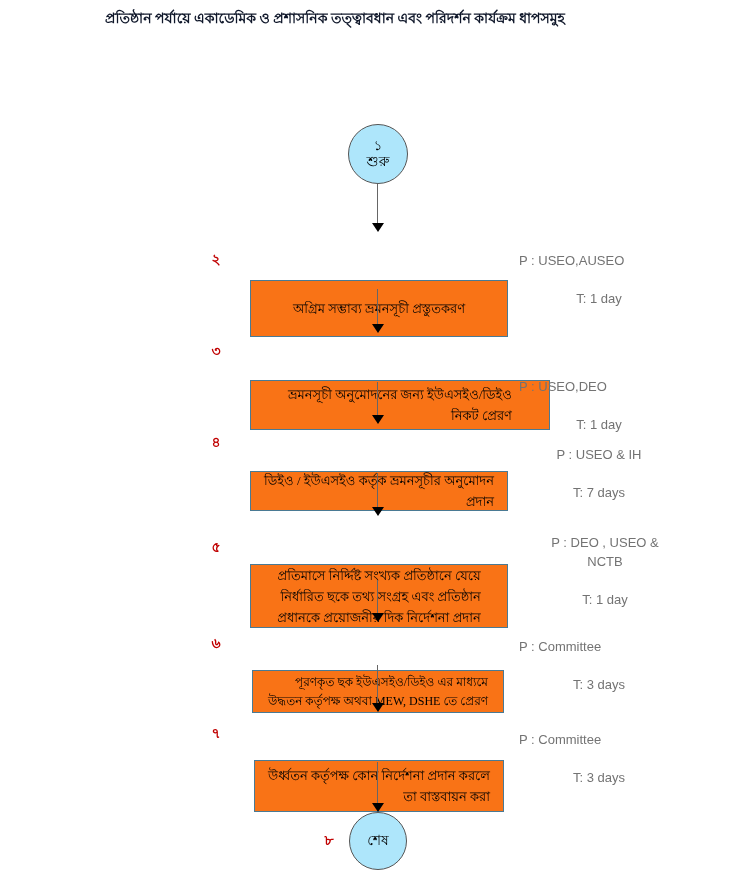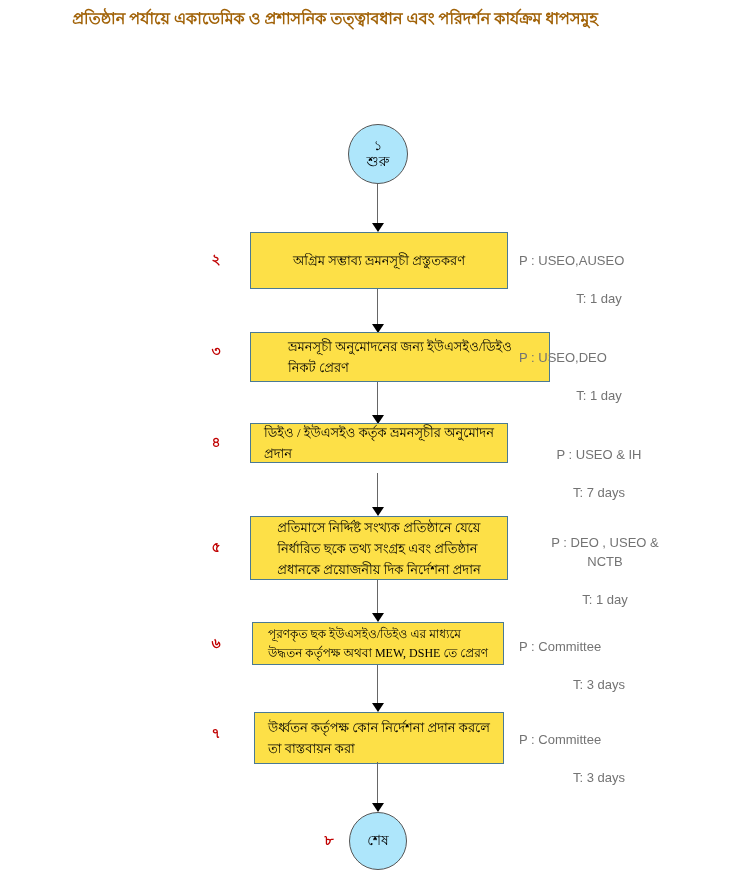--- a/index.html
+++ b/index.html
@@ -16,36 +16,37 @@
   }
 
   #page-title {
     position: absolute;
     left: 0;
     top: 6px;
     width: 670px;
     text-align: center;
     font-family: "Liberation Serif", serif;
     font-weight: bold;
-    font-size: 16px;
+    font-size: 14px;
     line-height: 26px;
-    color: #a16207;
+    color: #0f172a;
     letter-spacing: 0px;
     white-space: nowrap;
   }
 
   .flow-node {
     position: absolute;
     box-sizing: border-box;
-    background: #fde047;
+    background: #f97316;
     border: 1px solid #4A7A94;
     display: flex;
     align-items: center;
     justify-content: center;
-    text-align: left;
+    text-align: right;
+    margin-top: 48px;
   }
   .flow-node .node-text {
     font-family: "Liberation Serif", serif;
     font-size: 13px;
     line-height: 21px;
     color: #000000;
     padding: 0 6px;
     white-space: pre-line;
   }
 
@@ -148,21 +149,21 @@
 </div>
 
 <div class="step-number" style="left:205px; top:345px;">৩</div>
 
 <div class="flow-node" style="left:250px; top:332px; width:300px; height:50px;">
   <span class="node-text">ভ্রমনসূচী অনুমোদনের জন্য ইউএসইও/ডিইও
 নিকট  প্রেরণ</span>
 </div>
 
 <div class="side-note" style="left:519px; top:329px; width:160px;">
-  <div style="text-align:left;">P : USEO,DEO</div>
+  <div style="text-align:left;margin-top:29px;">P : USEO,DEO</div>
   <div>T: 1 day</div>
 </div>
 
 <div class="connector" style="left:371px; top:382px; height:42px;">
   <div class="conn-line" style="height:33px;"></div>
   <div class="conn-head" style="top:33px;"></div>
 </div>
 
 <div class="step-number" style="left:205px; top:436px;">৪</div>
 

